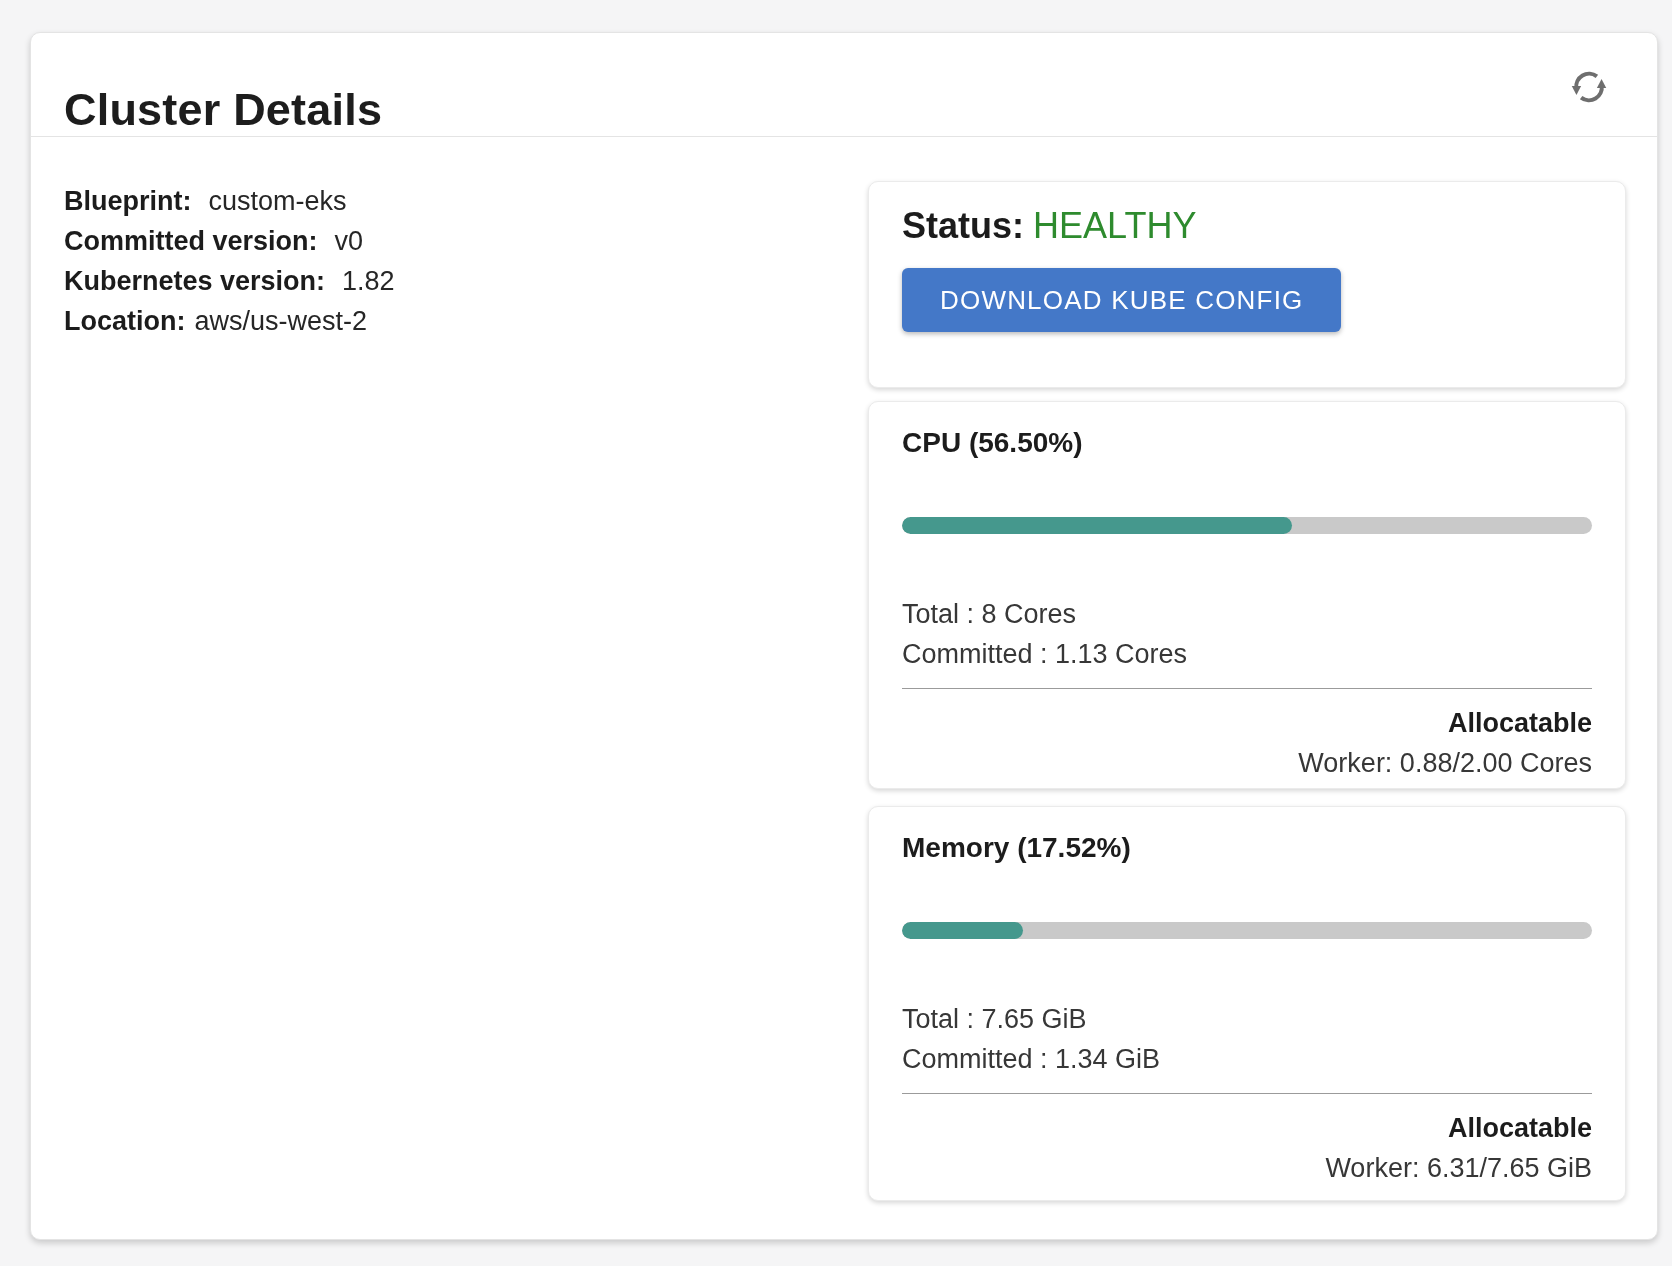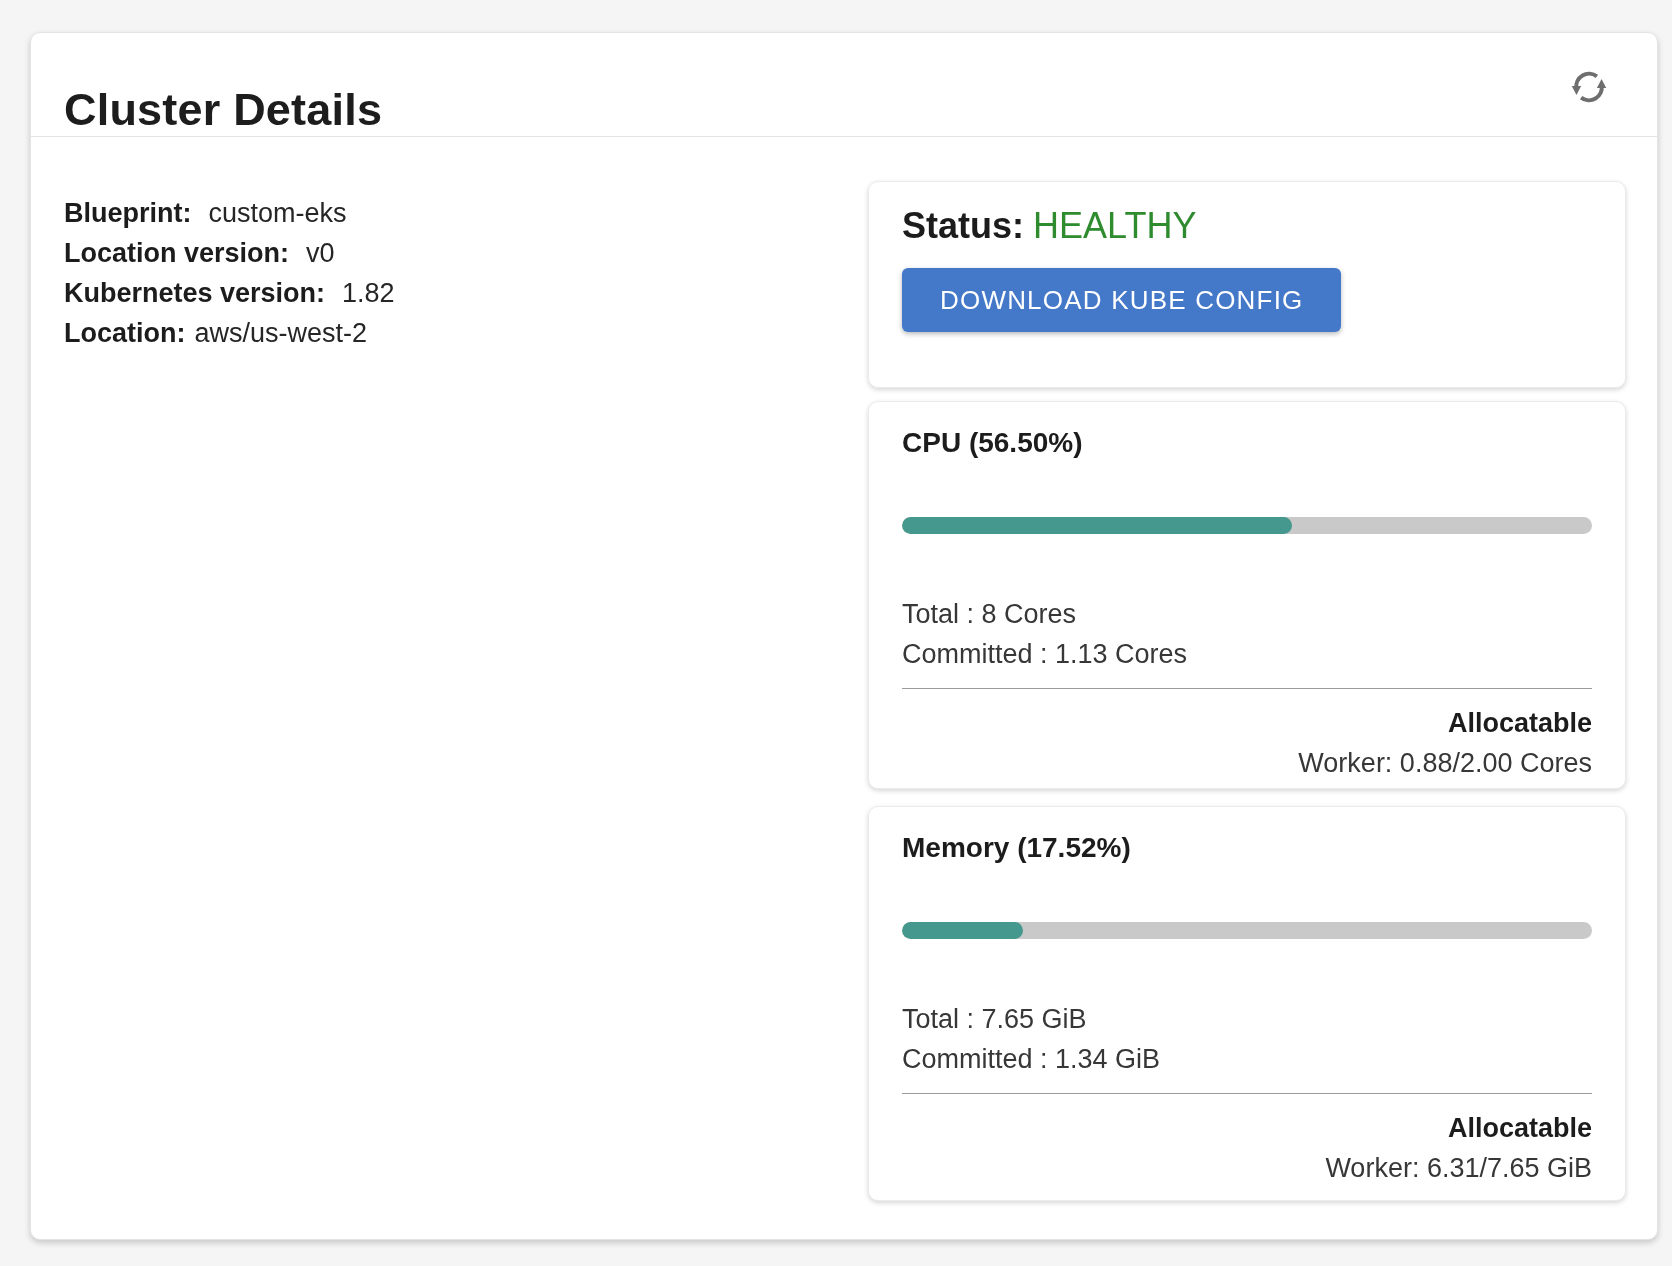--- a/index.html
+++ b/index.html
@@ -40,21 +40,21 @@
     width: 48px; height: 48px;
     border: none; background: transparent;
     cursor: pointer;
     display: flex; align-items: center; justify-content: center;
   }
   .refresh-btn svg { width: 44px; height: 44px; }
 
   
   .details {
     position: absolute;
-    left: 33px; top: 160px;
+    left: 33px; top: 148px;
   }
   .detail-row { line-height: 40px; font-size: 27px; }
   .detail-row .lbl { font-weight: 700; color: #1c1c1c; margin-right: 17px; }
   .detail-row:nth-child(4) .lbl { margin-right: 9px; }
   .detail-row .val { font-weight: 400; color: #262626; }
 
   
   .right-col {
     position: absolute;
     left: 837px; top: 148px;
@@ -132,21 +132,21 @@
         <polygon points="21.4,12.6 16.3,12.6 18.85,7.6" fill="#6e6e6e"></polygon>
       </svg>
     </button>
   </div>
 
   <div class="details">
     <div class="detail-row">
       <span class="lbl">Blueprint:</span><span class="val">custom-eks</span>
     </div>
     <div class="detail-row">
-      <span class="lbl">Location version:</span><span class="val">v0</span>
+      <span class="lbl">Committed version:</span><span class="val">v0</span>
     </div>
     <div class="detail-row">
       <span class="lbl">Kubernetes version:</span><span class="val">1.82</span>
     </div>
     <div class="detail-row">
       <span class="lbl">Location:</span><span class="val">aws/us-west-2</span>
     </div>
   </div>
 
   <div class="right-col">

